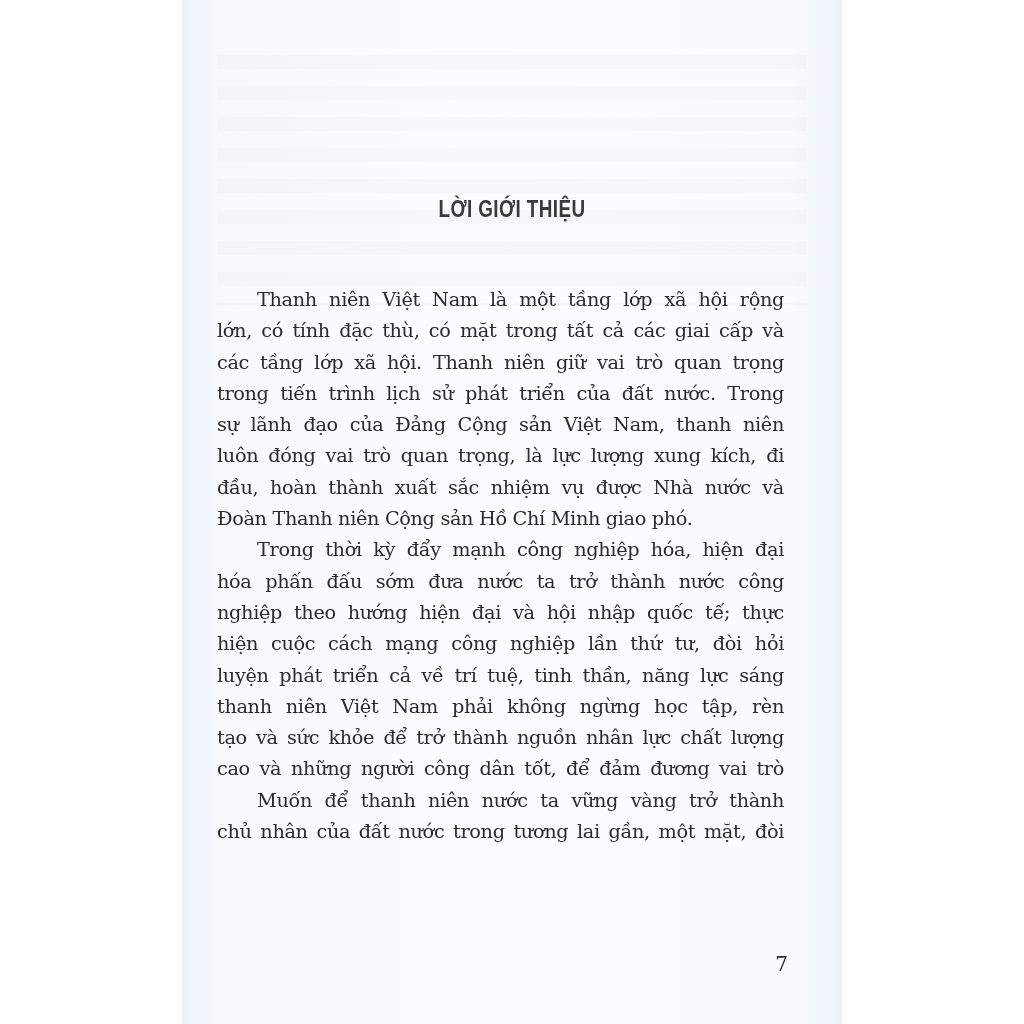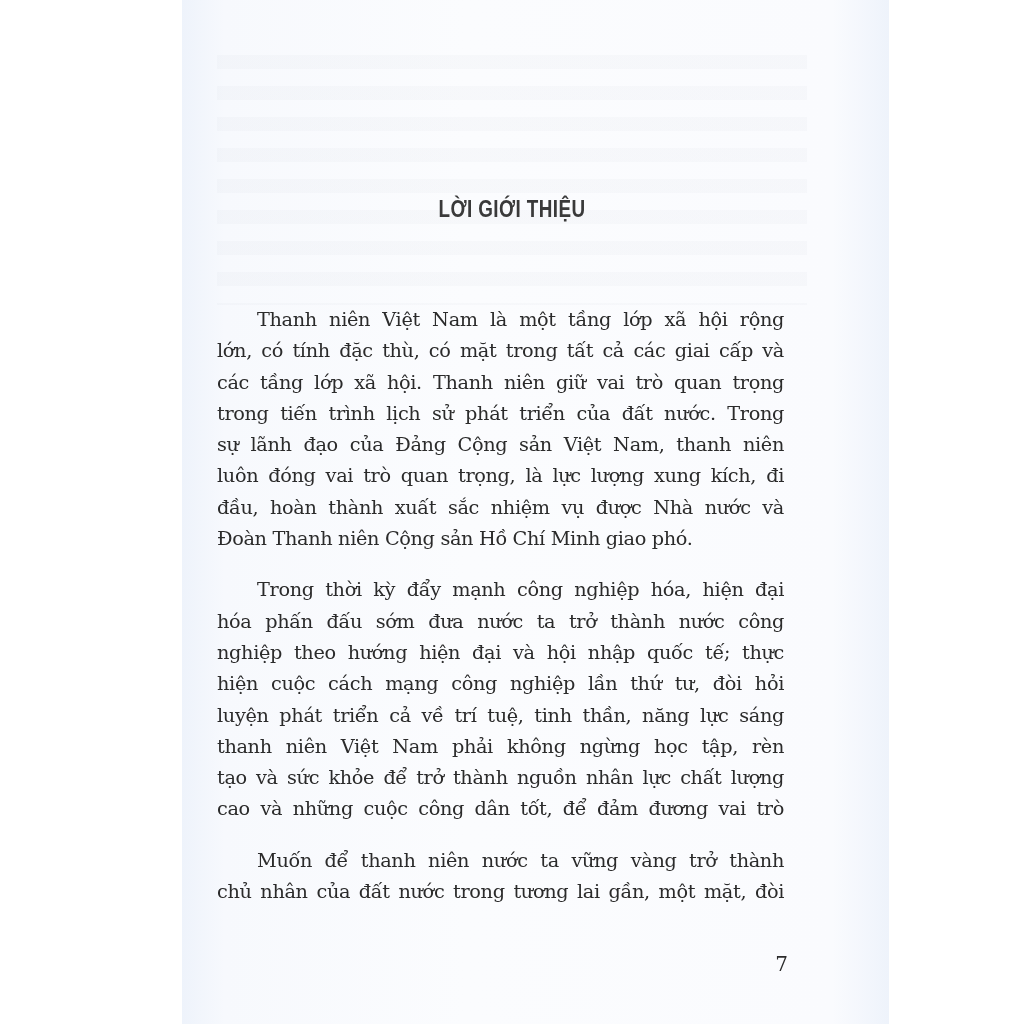--- a/index.html
+++ b/index.html
@@ -13,21 +13,20 @@
       position: relative;
       overflow: hidden;
     }
     .page {
       position: absolute;
       left: 182px;
       top: 0;
       width: 660px;
       height: 1024px;
       background: linear-gradient(90deg, #eef3fb 0%, #f7f9fd 6%, #fbfcfe 40%, #fafbfe 92%, #eef3fb 100%);
-      padding-left: 47px;
     }
     .ghost {
       position: absolute;
       left: 35px;
       top: 55px;
       width: 590px;
       height: 250px;
       background:
         repeating-linear-gradient(180deg, rgba(120,130,150,0.035) 0px, rgba(120,130,150,0.035) 14px, transparent 14px, transparent 31px);
       pointer-events: none;
@@ -60,21 +59,20 @@
       display: block;
       white-space: nowrap;
       text-align: justify;
       text-align-last: justify;
       height: 31.3px;
       overflow: visible;
       letter-spacing: -0.35px;
     }
     .line.indent {
       padding-left: 40px;
-      margin-top: 20px;
     }
     .line.last {
       text-align-last: left;
     }
     .page-number {
       position: absolute;
       left: 576px;
       top: 952px;
       width: 30px;
       text-align: right;
@@ -102,20 +100,20 @@
     <span class="line">đầu, hoàn thành xuất sắc nhiệm vụ được Nhà nước và</span>
     <span class="line last">Đoàn Thanh niên Cộng sản Hồ Chí Minh giao phó.</span>
 
     <span class="line indent">Trong thời kỳ đẩy mạnh công nghiệp hóa, hiện đại</span>
     <span class="line">hóa phấn đấu sớm đưa nước ta trở thành nước công</span>
     <span class="line">nghiệp theo hướng hiện đại và hội nhập quốc tế; thực</span>
     <span class="line">hiện cuộc cách mạng công nghiệp lần thứ tư, đòi hỏi</span>
     <span class="line">luyện phát triển cả về trí tuệ, tinh thần, năng lực sáng</span>
     <span class="line">thanh niên Việt Nam phải không ngừng học tập, rèn</span>
     <span class="line">tạo và sức khỏe để trở thành nguồn nhân lực chất lượng</span>
-    <span class="line">cao và những cuộc công dân tốt, để đảm đương vai trò</span>
+    <span class="line">cao và những người công dân tốt, để đảm đương vai trò</span>
 
     <span class="line indent">Muốn để thanh niên nước ta vững vàng trở thành</span>
     <span class="line">chủ nhân của đất nước trong tương lai gần, một mặt, đòi</span>
   </div>
 
   <div class="page-number">7</div>
 </div>
 
 </body></html>

